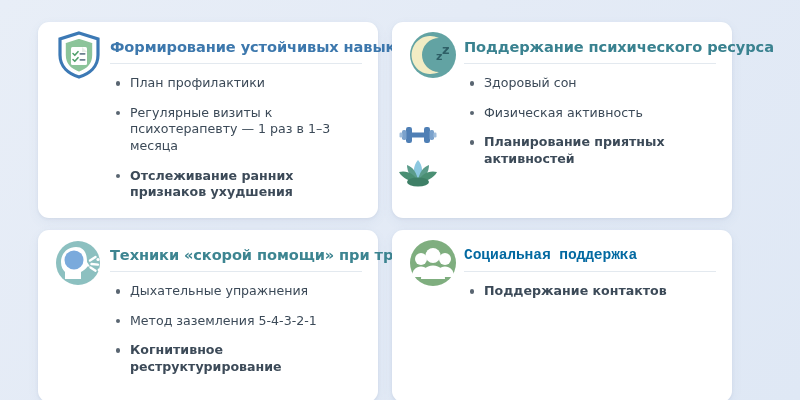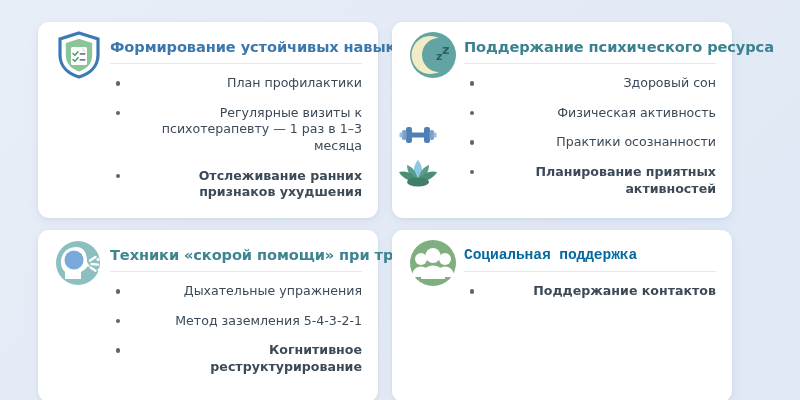--- a/index.html
+++ b/index.html
@@ -68,21 +68,20 @@
     margin-left: 18px;
     margin-top: 11px;
   }
   ul.bullets li {
     position: relative;
     font-size: 12.6px;
     line-height: 1.32;
     color: #3c4a58;
     margin-bottom: 13px;
     padding-left: 14px;
-    text-align: right;
   }
   ul.bullets li:last-child { margin-bottom: 0; font-weight: bold; }
   ul.bullets li::before {
     content: "";
     position: absolute;
     left: 0;
     top: 6px;
     width: 4.4px;
     height: 4.4px;
     border-radius: 50%;
@@ -170,21 +169,20 @@
           <path d="M21 25 C13 25 5 21 2 15 C10 13 18 17 21 25 Z" fill="#4a8f73"></path>
           <path d="M21 25 C29 25 37 21 40 15 C32 13 24 17 21 25 Z" fill="#4a8f73"></path>
           <ellipse cx="21" cy="25" rx="11" ry="4.6" fill="#3e7f66"></ellipse>
         </svg>
       </div>
       <div class="card-inner">
         <div class="card-title t-teal">Поддержание психического ресурса</div>
         <ul class="bullets b-teal">
           <li>Здоровый сон</li>
           <li>Физическая активность</li>
-          <li>Практики осознанности</li>
           <li>Планирование приятных активностей</li>
         </ul>
       </div>
     </div>
 
     <div class="card">
       <div class="main-icon">
         <svg width="50" height="50" viewBox="0 0 50 50">
           <circle cx="24" cy="25" r="22" fill="#8cc0c0"></circle>
           <path d="M22 9 C13 9 7 16 7 24 C7 29 9 32 11 34 L11 41 L27 41 L27 34

